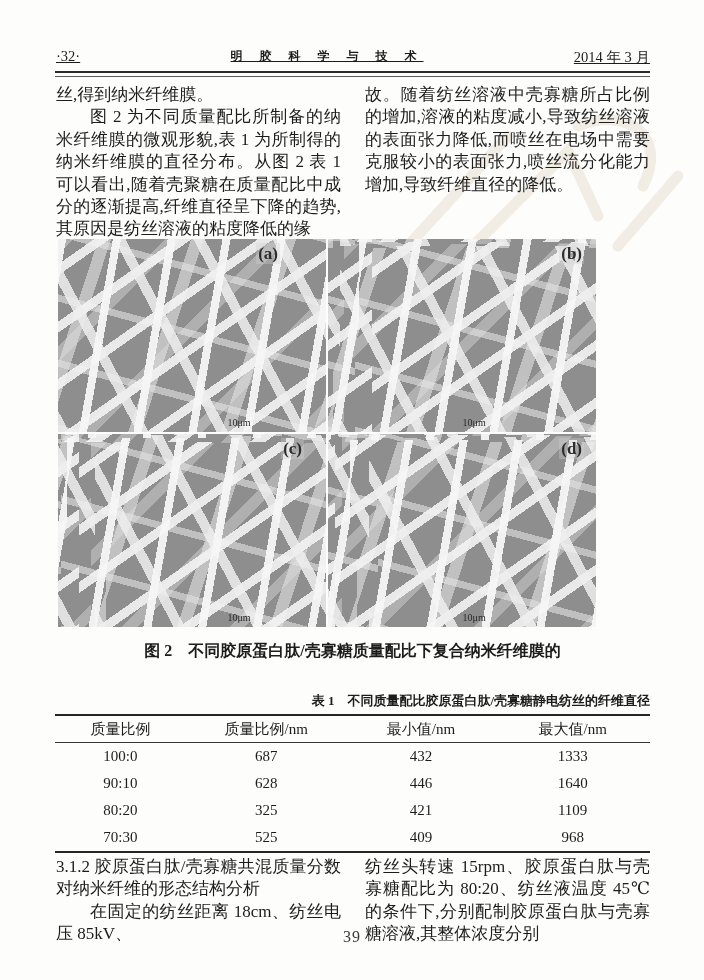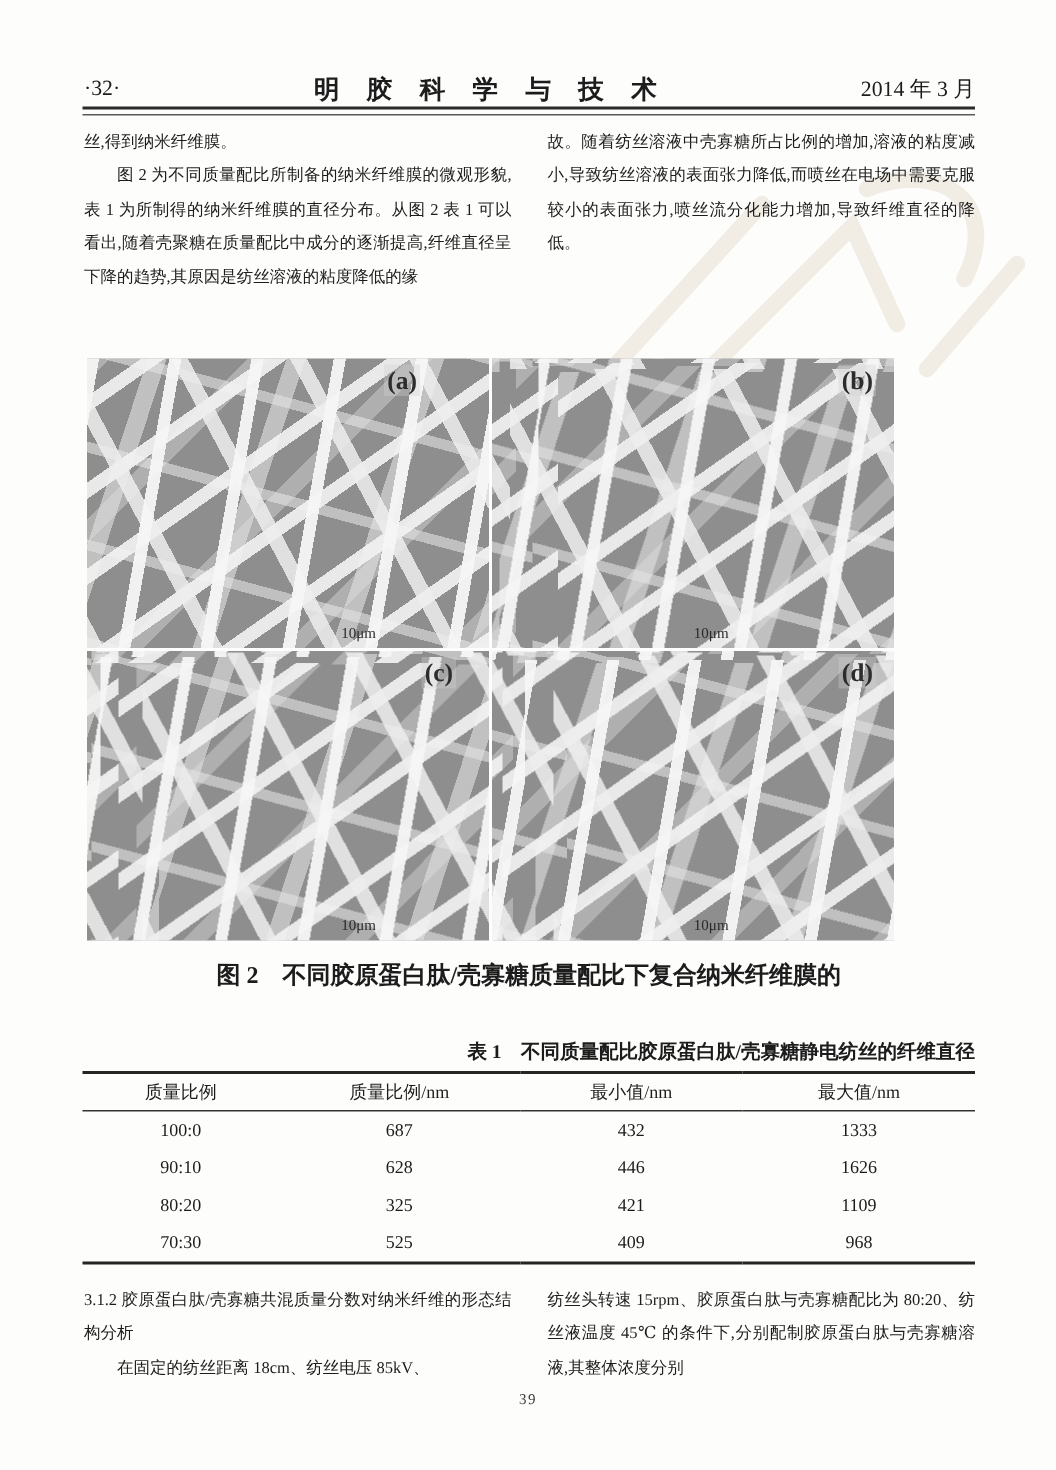--- a/index.html
+++ b/index.html
@@ -4,33 +4,34 @@
 <style>
   html,body{margin:0;padding:0;background:#ffffff;}
   .page{
     position:relative;width:704px;height:980px;overflow:hidden;
     background:#fdfdfc;color:#1c1c1c;
     font-family:"Liberation Serif","DejaVu Serif",serif;
   }
   
   .header{
     position:absolute;left:56px;right:54px;top:48px;
-    display:flex;justify-content:space-between;align-items:center;
+    display:flex;justify-content:space-between;align-items:flex-start;
     font-size:14.5px;
-  }
-  .journal-title{font-weight:bold;font-size:17px;letter-spacing:7px;white-space:nowrap;}
+    text-decoration:underline;
+  }
+  .journal-title{font-weight:bold;font-size:12px;letter-spacing:7px;white-space:nowrap;}
   .header-rule{
     position:absolute;left:55px;right:54px;top:71px;height:3px;
     border-top:2px solid #2b2b2b;border-bottom:1px solid #5a5a5a;
   }
   
   .columns{
     position:absolute;left:56px;right:54px;
     display:flex;gap:24px;
-    font-size:11px;line-height:22.4px;text-align:justify;
+    font-size:17px;line-height:22.4px;text-align:justify;
   }
   .columns-top{top:84px;}
   .col{flex:1;min-width:0;}
   .col p{margin:0;}
   .indent{text-indent:2em;}
   
   .watermark{position:absolute;left:388px;top:96px;width:300px;height:190px;opacity:.65;pointer-events:none;}
   
   .figure{
     position:absolute;left:58px;top:239px;width:538px;height:388px;
@@ -67,34 +68,34 @@
     position:absolute;left:55px;right:54px;top:640px;
     text-align:center;font-weight:bold;font-size:16px;line-height:21px;
   }
   
   .table-title{
     position:absolute;left:55px;right:54px;top:692px;
     text-align:right;font-weight:bold;font-size:13px;
   }
   .data-table{
     position:absolute;left:55px;top:714px;width:595px;
-    border-collapse:collapse;font-size:12px;
+    border-collapse:collapse;font-size:15px;
     border-top:2.2px solid #252525;border-bottom:2.2px solid #252525;
   }
   .data-table th{
     font-weight:normal;padding:4px 0 3px;border-bottom:1.4px solid #333;text-align:center;
   }
   .data-table td{padding:5px 0 5px;text-align:center;margin-top:32px;}
   
   .columns-bottom{top:856px;}
   .section-heading{margin:0;}
   
   .footer{
     position:absolute;left:0;right:0;top:928px;
-    text-align:center;font-size:10px;color:#3a3a3a;letter-spacing:1px;
+    text-align:center;font-size:16px;color:#3a3a3a;letter-spacing:1px;
   }
 </style>
 </head>
 <body>
 
 <div class="page">
 
   <svg class="watermark" viewBox="0 0 300 190">
     <g fill="none" stroke="#ece5d8" stroke-width="11" stroke-linecap="round">
       <path d="M20,150 L120,40"></path>
@@ -177,21 +178,21 @@
       <tr>
         <td>100:0</td>
         <td>687</td>
         <td>432</td>
         <td>1333</td>
       </tr>
       <tr>
         <td>90:10</td>
         <td>628</td>
         <td>446</td>
-        <td>1626</td>
+        <td>1640</td>
       </tr>
       <tr>
         <td>80:20</td>
         <td>325</td>
         <td>421</td>
         <td>1109</td>
       </tr>
       <tr>
         <td>70:30</td>
         <td>525</td>

